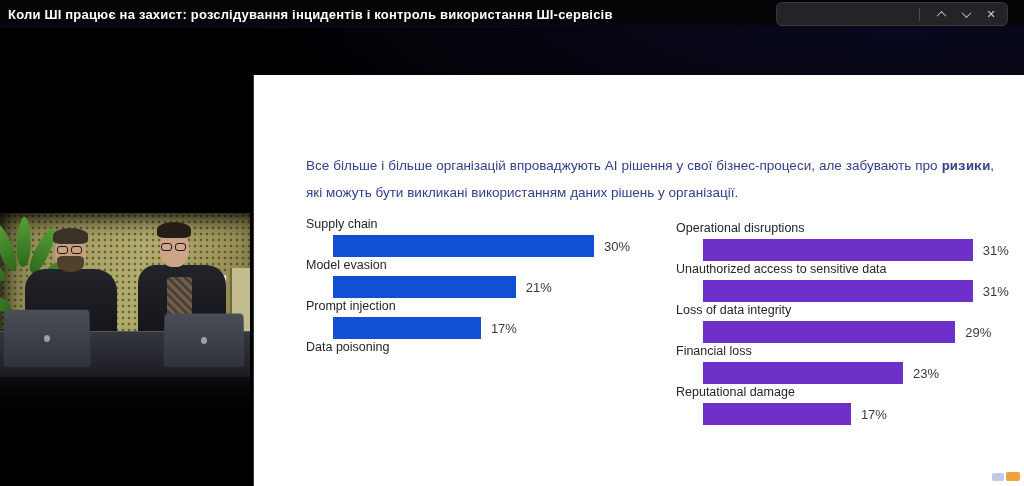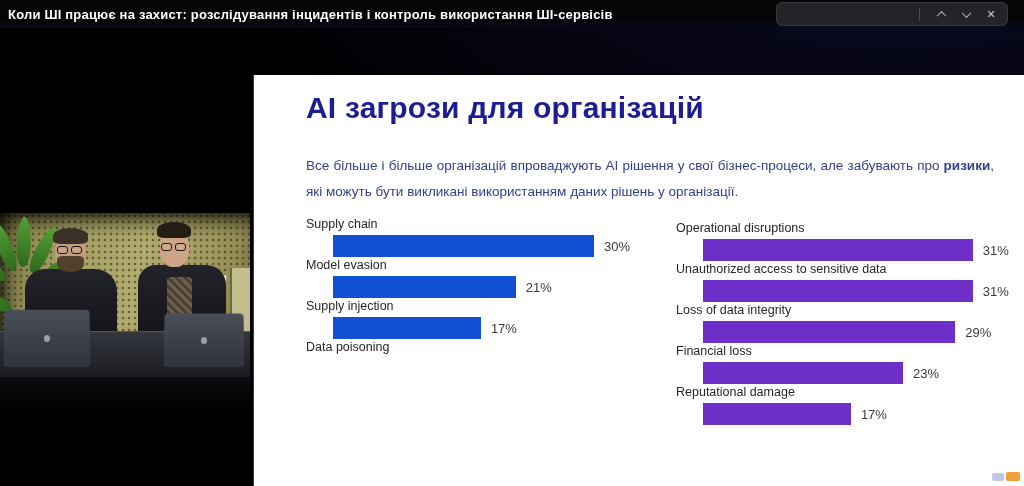--- a/index.html
+++ b/index.html
@@ -51,21 +51,21 @@
           transform:perspective(300px) rotateX(8deg);display:flex;align-items:center;justify-content:center;}
   .apple-logo{width:6px;height:7px;background:#9aa0a8;border-radius:50% 50% 45% 45%;}
   .video-fade{position:absolute;left:0;bottom:0;width:250px;height:46px;background:linear-gradient(transparent,#000);}
 
   
   .slide{position:absolute;left:253px;top:75px;width:771px;height:411px;background:#fff;
          border-left:1px solid #3a3a3a;z-index:2;}
   .slide-title{position:absolute;left:52px;top:16px;font-size:30px;font-weight:800;color:#1d1d93;letter-spacing:.2px;}
   .slide-paragraph{position:absolute;left:52px;top:78px;width:688px;font-size:13.5px;line-height:26px;
                    color:#33418c;text-align:justify;}
-  .slide-paragraph b{font-weight:bold;}
+  .slide-paragraph b{font-weight:bold;font-family:Liberation Mono, monospace;}
 
   .chart{position:absolute;width:360px;}
   .bar-row{margin-bottom:1px;}
   .bar-label{font-size:12.5px;color:#262626;line-height:15px;margin-bottom:3px;}
   .bar-line{display:flex;align-items:center;height:22px;padding-left:27px;}
   .bar{height:22px;}
   .bar-value{font-size:13px;color:#3a3a3a;margin-left:10px;font-weight:bold;font-weight:normal;}
 
   
   .brand{position:absolute;right:4px;bottom:5px;display:flex;align-items:center;gap:2px;z-index:6;}
@@ -138,41 +138,40 @@
     </div>
     <div class="laptop" style="left:164px;top:100px;width:80px;height:54px;">
       <span class="apple-logo"></span>
     </div>
 
     <div class="desk-front"></div>
     <div class="video-fade"></div>
   </div>
 
   <div class="slide">
-    <div class="slide-title">AI загрози для організацій</div>
 
     <div class="slide-paragraph"><span>Все більше і більше організацій впроваджують AI рішення у свої бізнес-процеси, але забувають про </span><b>ризики</b><span>, які можуть бути викликані використанням даних рішень у організації.</span></div>
 
     <div class="chart" style="left:52px;top:142px;">
         <div class="bar-row">
           <div class="bar-label">Supply chain</div>
           <div class="bar-line">
             <div class="bar" style="width: 261px; background: rgb(17, 80, 210);"></div>
             <span class="bar-value">30%</span>
           </div>
         </div>
         <div class="bar-row">
           <div class="bar-label">Model evasion</div>
           <div class="bar-line">
             <div class="bar" style="width: 182.7px; background: rgb(17, 80, 210);"></div>
             <span class="bar-value">21%</span>
           </div>
         </div>
         <div class="bar-row">
-          <div class="bar-label">Supply injection</div>
+          <div class="bar-label">Prompt injection</div>
           <div class="bar-line">
             <div class="bar" style="width: 147.9px; background: rgb(17, 80, 210);"></div>
             <span class="bar-value">17%</span>
           </div>
         </div>
         <div class="bar-row">
           <div class="bar-label">Data poisoning</div>
         </div>
       </div>
     <div class="chart" style="left:422px;top:146px;">

